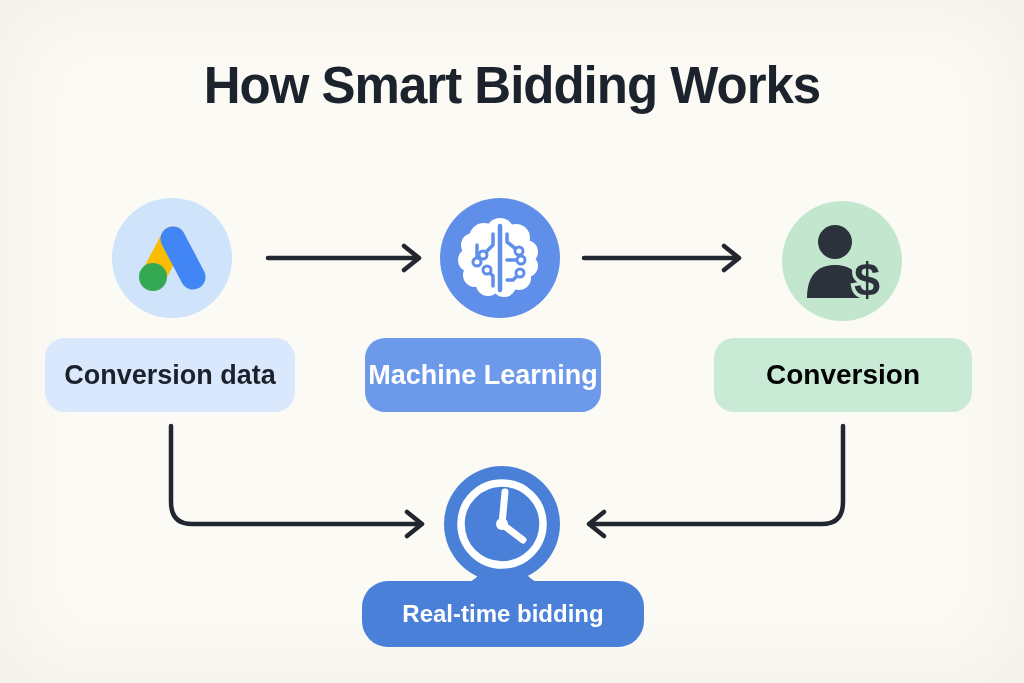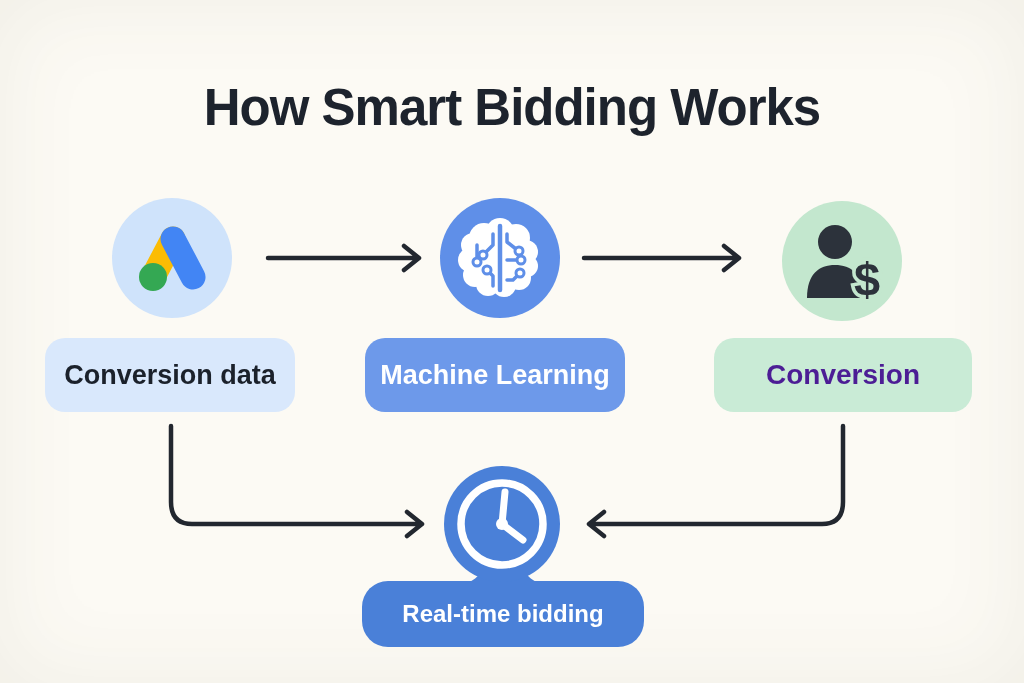--- a/index.html
+++ b/index.html
@@ -15,21 +15,21 @@
   .stage::after {
     content: "";
     position: absolute;
     inset: 0;
     pointer-events: none;
     box-shadow: inset 0 0 90px rgba(90, 80, 60, 0.07);
   }
   .title {
     position: absolute;
     left: 0;
-    top: 78px;
+    top: 56px;
     width: 100%;
     text-align: center;
     font-size: 51px;
     font-weight: 800;
     letter-spacing: -1px;
     color: #1d232d;
   }
   .connectors {
     position: absolute;
     left: 0; top: 0;
@@ -62,22 +62,22 @@
     position: absolute;
     top: 338px;
     height: 74px;
     border-radius: 20px;
     display: flex;
     align-items: center;
     justify-content: center;
     z-index: 2;
   }
   .pill-data { left: 45px;  width: 250px; background: #d9e8fc; color: #1b212b; font-size: 27px; font-weight: 600; }
-  .pill-ml   { left: 365px; width: 260px; background: #6d99ea; color: #ffffff; font-size: 27px; font-weight: 700; }
-  .pill-conv { left: 714px; width: 258px; background: #c9ebd6; color: #4c1d95; font-size: 28px; font-weight: 700; }
+  .pill-ml   { left: 365px; width: 236px; background: #6d99ea; color: #ffffff; font-size: 27px; font-weight: 700; }
+  .pill-conv { left: 714px; width: 258px; background: #c9ebd6; color: #000000; font-size: 28px; font-weight: 700; }
   .pill-rtb  {
     left: 362px; top: 581px; width: 282px; height: 66px;
     background: #4a80d8; color: #ffffff;
     font-size: 24px; font-weight: 700;
     border-radius: 26px;
   }
 </style>
 </head>
 <body>
 

